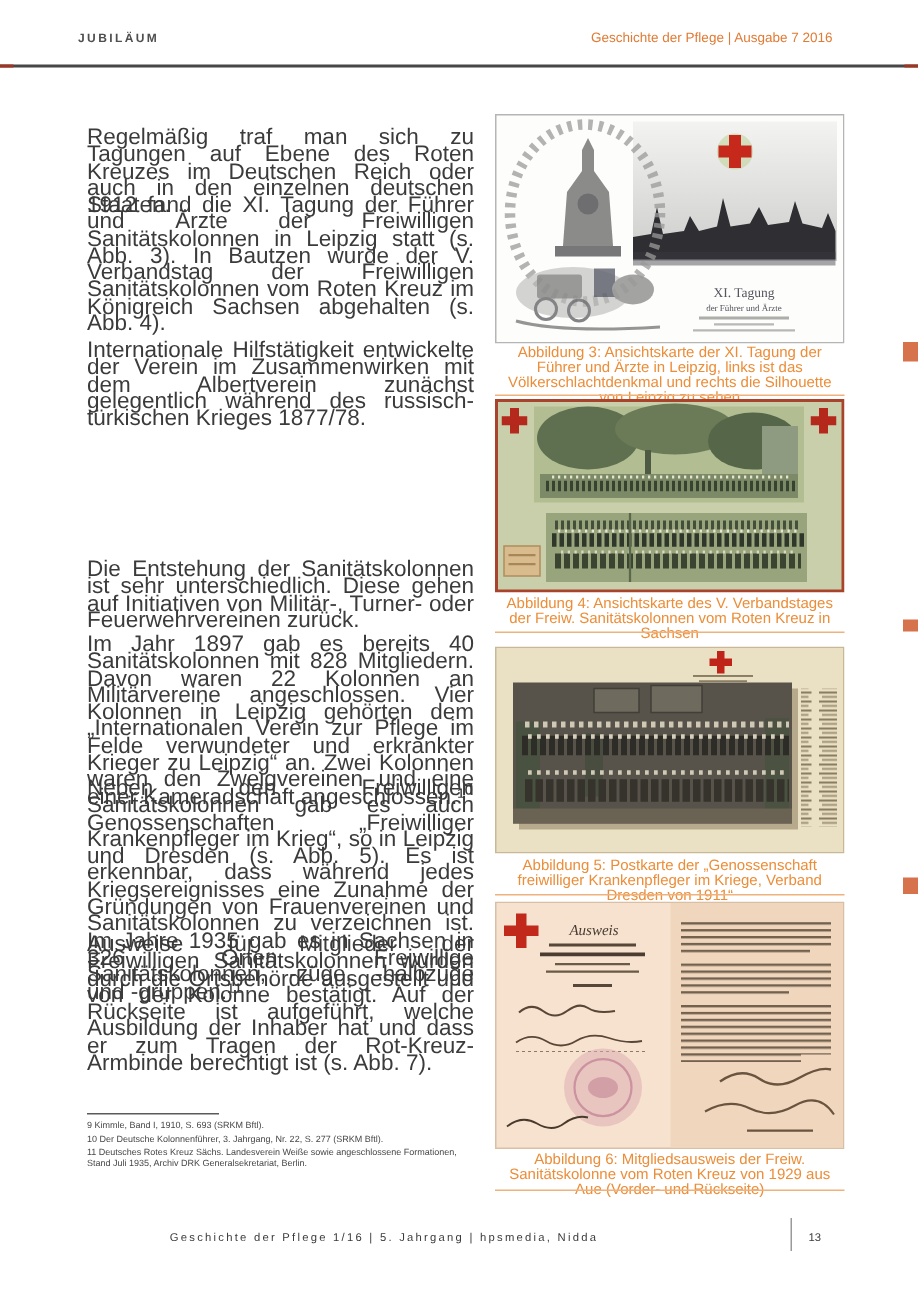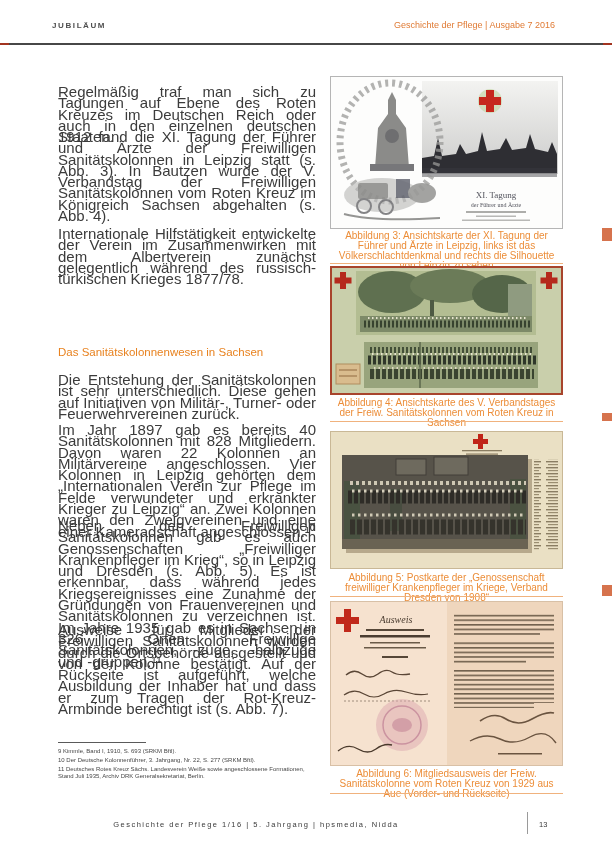--- a/index.html
+++ b/index.html
@@ -53,21 +53,20 @@
 
   <div class="hdr-section">Jubiläum</div>
   <div class="hdr-issue">Geschichte der Pflege | Ausgabe 7 2016</div>
   <div class="hdr-rule"></div>
   <div class="hdr-cap l"></div>
   <div class="hdr-cap r"></div>
 
   <p class="para p1">Regelmäßig traf man sich zu Tagungen auf Ebene des Roten Kreuzes im Deutschen Reich oder auch in den einzelnen deutschen Staaten.</p>
   <p class="para p2">1912 fand die XI. Tagung der Führer und Ärzte der Freiwilligen Sanitätskolonnen in Leipzig statt (s. Abb. 3). In Bautzen wurde der V. Verbandstag der Freiwilligen Sanitätskolonnen vom Roten Kreuz im Königreich Sachsen abgehalten (s. Abb. 4).</p>
   <p class="para p3">Internationale Hilfstätigkeit entwickelte der Verein im Zusammenwirken mit dem Albertverein zunächst gelegentlich während des russisch-türkischen Krieges 1877/78.</p>
-  <h2 class="heading h2">Das Sanitätskolonnenwesen in Sachsen</h2>
   <p class="para p5">Die Entstehung der Sanitätskolonnen ist sehr unterschiedlich. Diese gehen auf Initiativen von Militär-, Turner- oder Feuerwehrvereinen zurück.</p>
   <p class="para p6">Im Jahr 1897 gab es bereits 40 Sanitätskolonnen mit 828 Mitgliedern. Davon waren 22 Kolonnen an Militärvereine angeschlossen. Vier Kolonnen in Leipzig gehörten dem „Internationalen Verein zur Pflege im Felde verwundeter und erkrankter Krieger zu Leipzig“ an. Zwei Kolonnen waren den Zweigvereinen und eine einer Kameradschaft angeschlossen.¹⁰</p>
   <p class="para p7">Neben den Freiwilligen Sanitätskolonnen gab es auch Genossenschaften „Freiwilliger Krankenpfleger im Krieg“, so in Leipzig und Dresden (s. Abb. 5). Es ist erkennbar, dass während jedes Kriegsereignisses eine Zunahme der Gründungen von Frauenvereinen und Sanitätskolonnen zu verzeichnen ist. Im Jahre 1935 gab es in Sachsen in 326 Orten Freiwillige Sanitätskolonnen, -züge, -halbzüge und -gruppen.¹¹</p>
   <p class="para p8">Ausweise für Mitglieder der Freiwilligen Sanitätskolonnen wurden durch die Ortsbehörde ausgestellt und von der Kolonne bestätigt. Auf der Rückseite ist aufgeführt, welche Ausbildung der Inhaber hat und dass er zum Tragen der Rot-Kreuz-Armbinde berechtigt ist (s. Abb. 7).</p>
 
   <div class="fn-rule"></div>
   <p class="footnote f9">9 Kimmle, Band I, 1910, S. 693 (SRKM Bftl).</p>
   <p class="footnote f10">10 Der Deutsche Kolonnenführer, 3. Jahrgang, Nr. 22, S. 277 (SRKM Bftl).</p>
   <p class="footnote f11">11 Deutsches Rotes Kreuz Sächs. Landesverein Weiße sowie angeschlossene Formationen, Stand Juli 1935, Archiv DRK Generalsekretariat, Berlin.</p>
 
@@ -180,21 +179,21 @@
       </g>
       <g>
         <rect x="148" y="3" width="5" height="15" fill="#c02418"></rect>
         <rect x="143" y="8" width="15" height="5" fill="#c02418"></rect>
       </g>
       <rect x="132" y="19" width="40" height="1.3" fill="#8a7d62"></rect>
       <rect x="136" y="22.5" width="32" height="1.2" fill="#8a7d62"></rect>
       <rect x="204" y="28" width="24" height="92" fill="url(#vtext5)"></rect>
     </svg>
   </div>
-  <p class="caption cap5">Abbildung 5: Postkarte der „Genossenschaft freiwilliger Krankenpfleger im Kriege, Verband Dresden von 1908“</p>
+  <p class="caption cap5">Abbildung 5: Postkarte der „Genossenschaft freiwilliger Krankenpfleger im Kriege, Verband Dresden von 1911“</p>
   <div class="cap-rule cr5"></div>
 
   <div class="fig fig6">
     <svg width="233" height="165" viewBox="0 0 233 165">
       <defs>
         <pattern id="tx6" width="4" height="4.6" patternUnits="userSpaceOnUse">
           <rect width="4" height="1.6" fill="#5c4c3a"></rect>
         </pattern>
       </defs>
       <rect x="0.5" y="0.5" width="232" height="164" fill="#f6e2cf" stroke="#d8c0a6"></rect>

